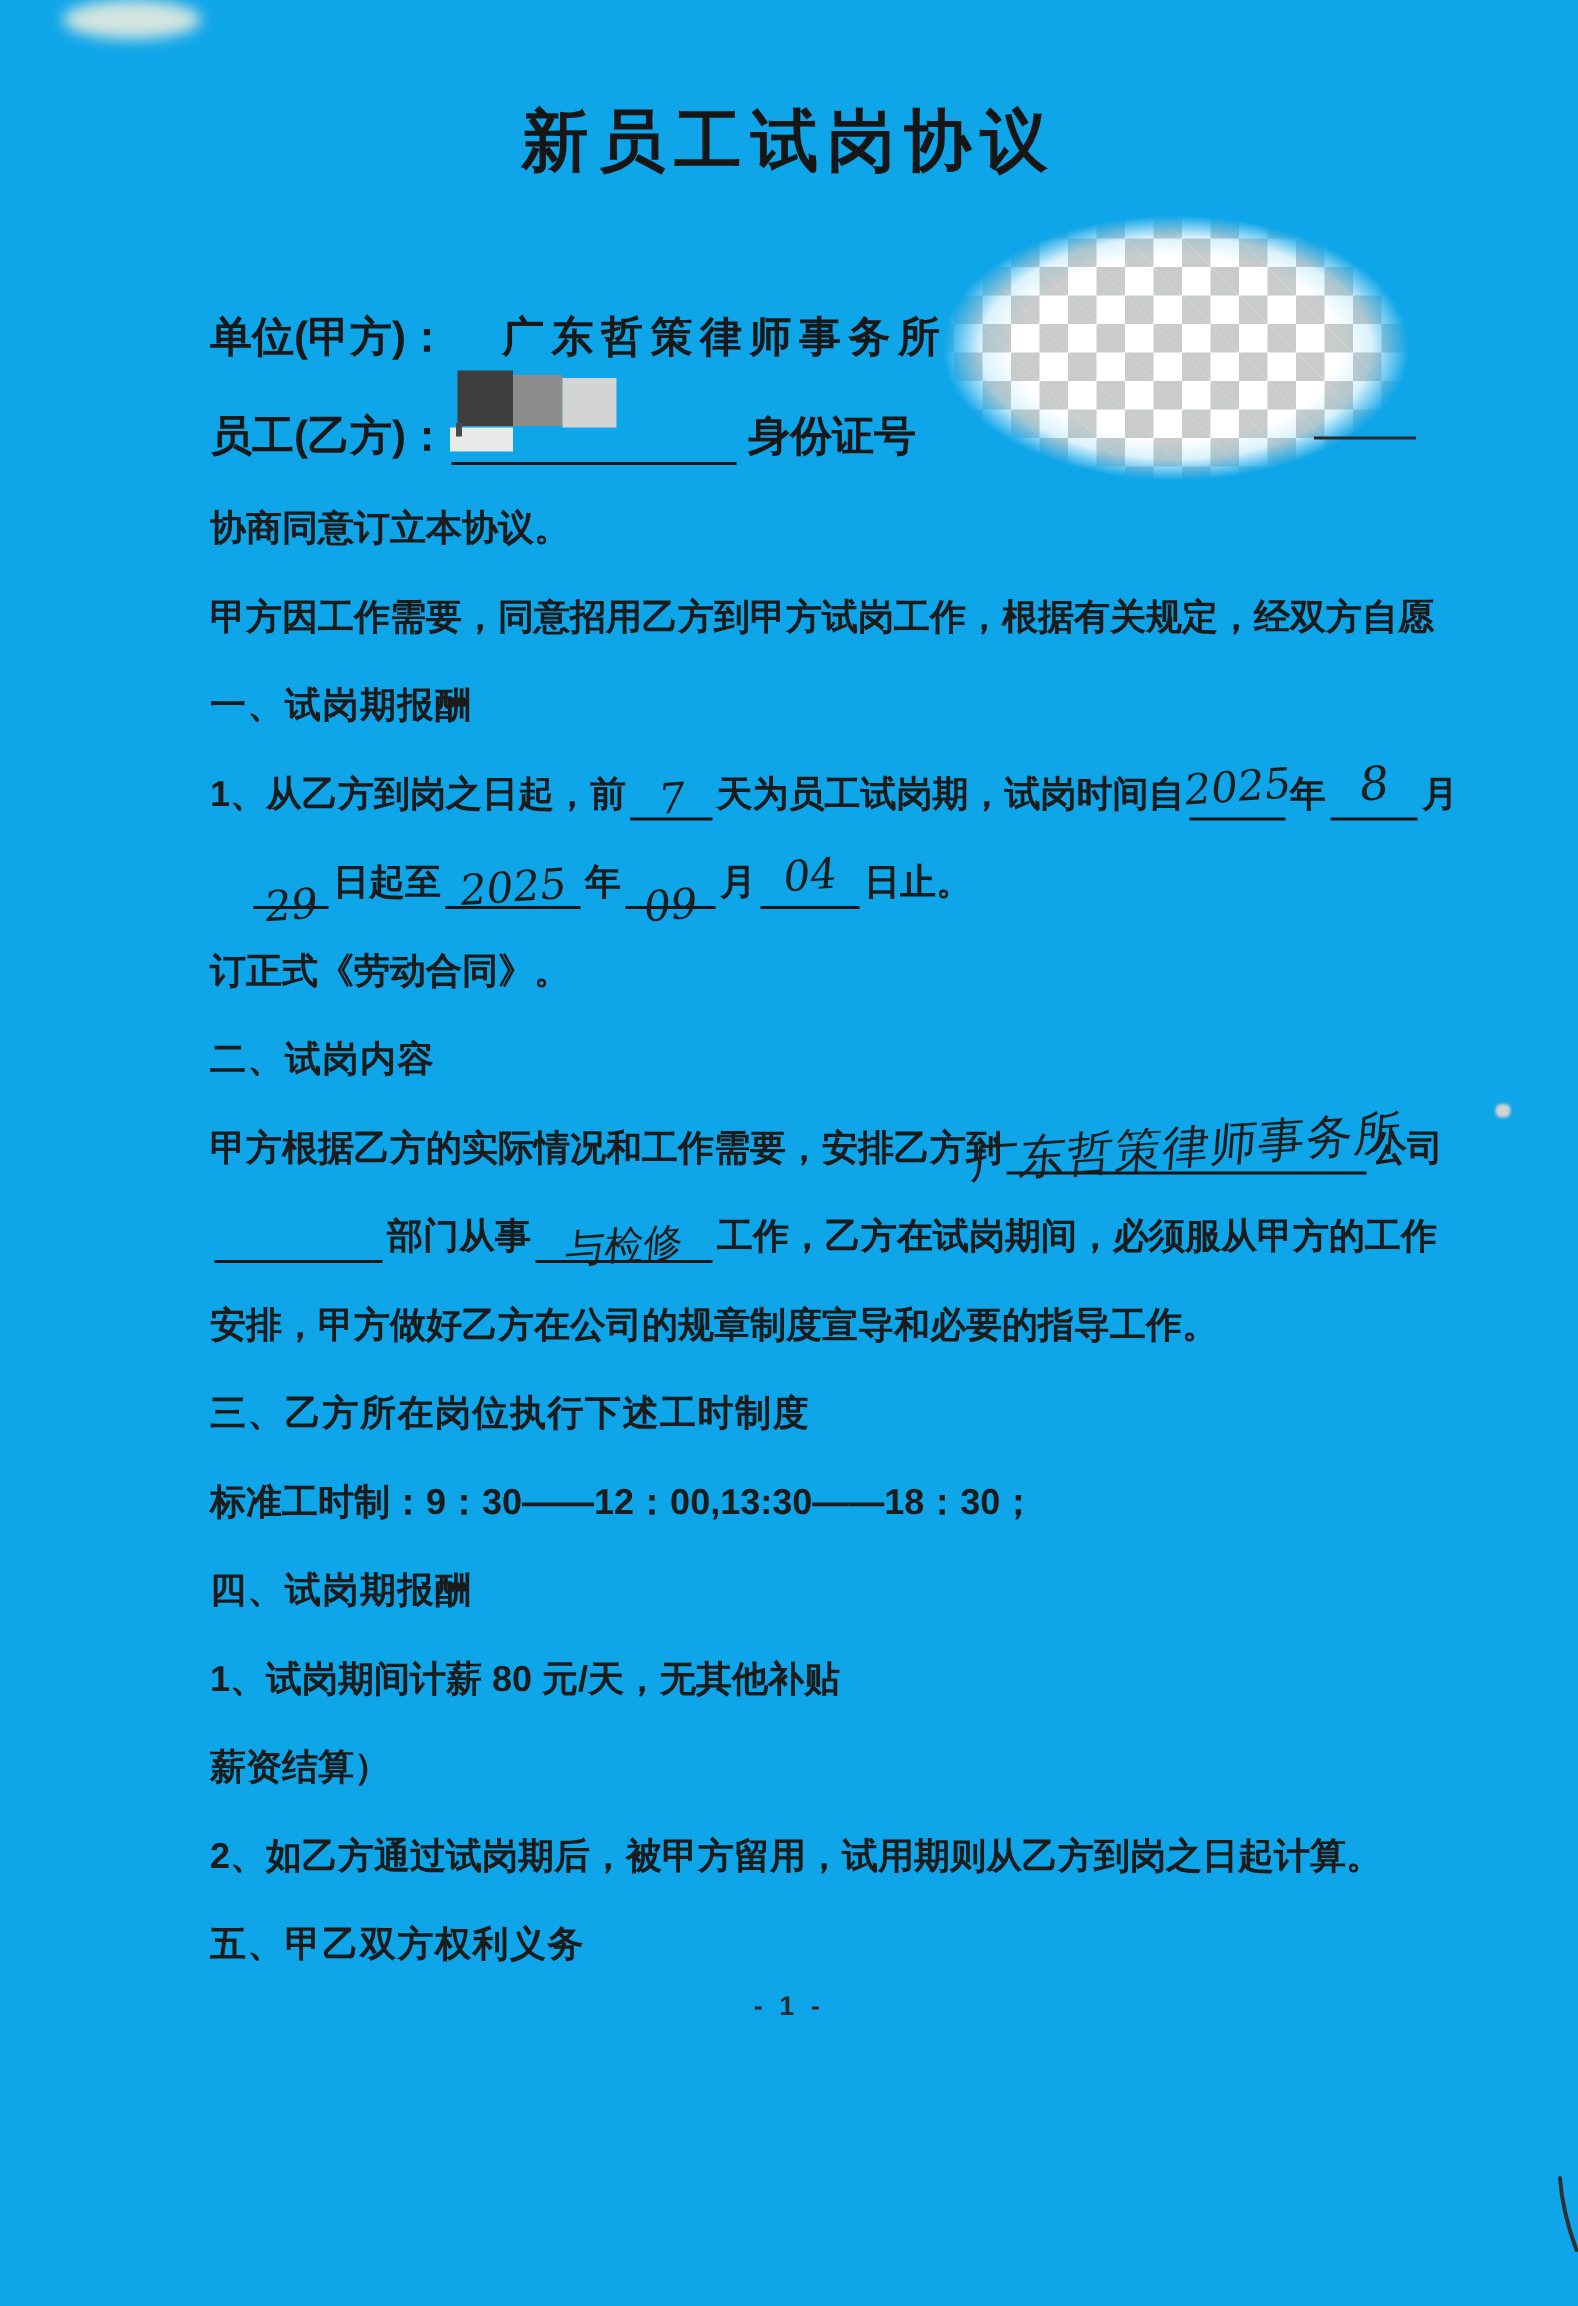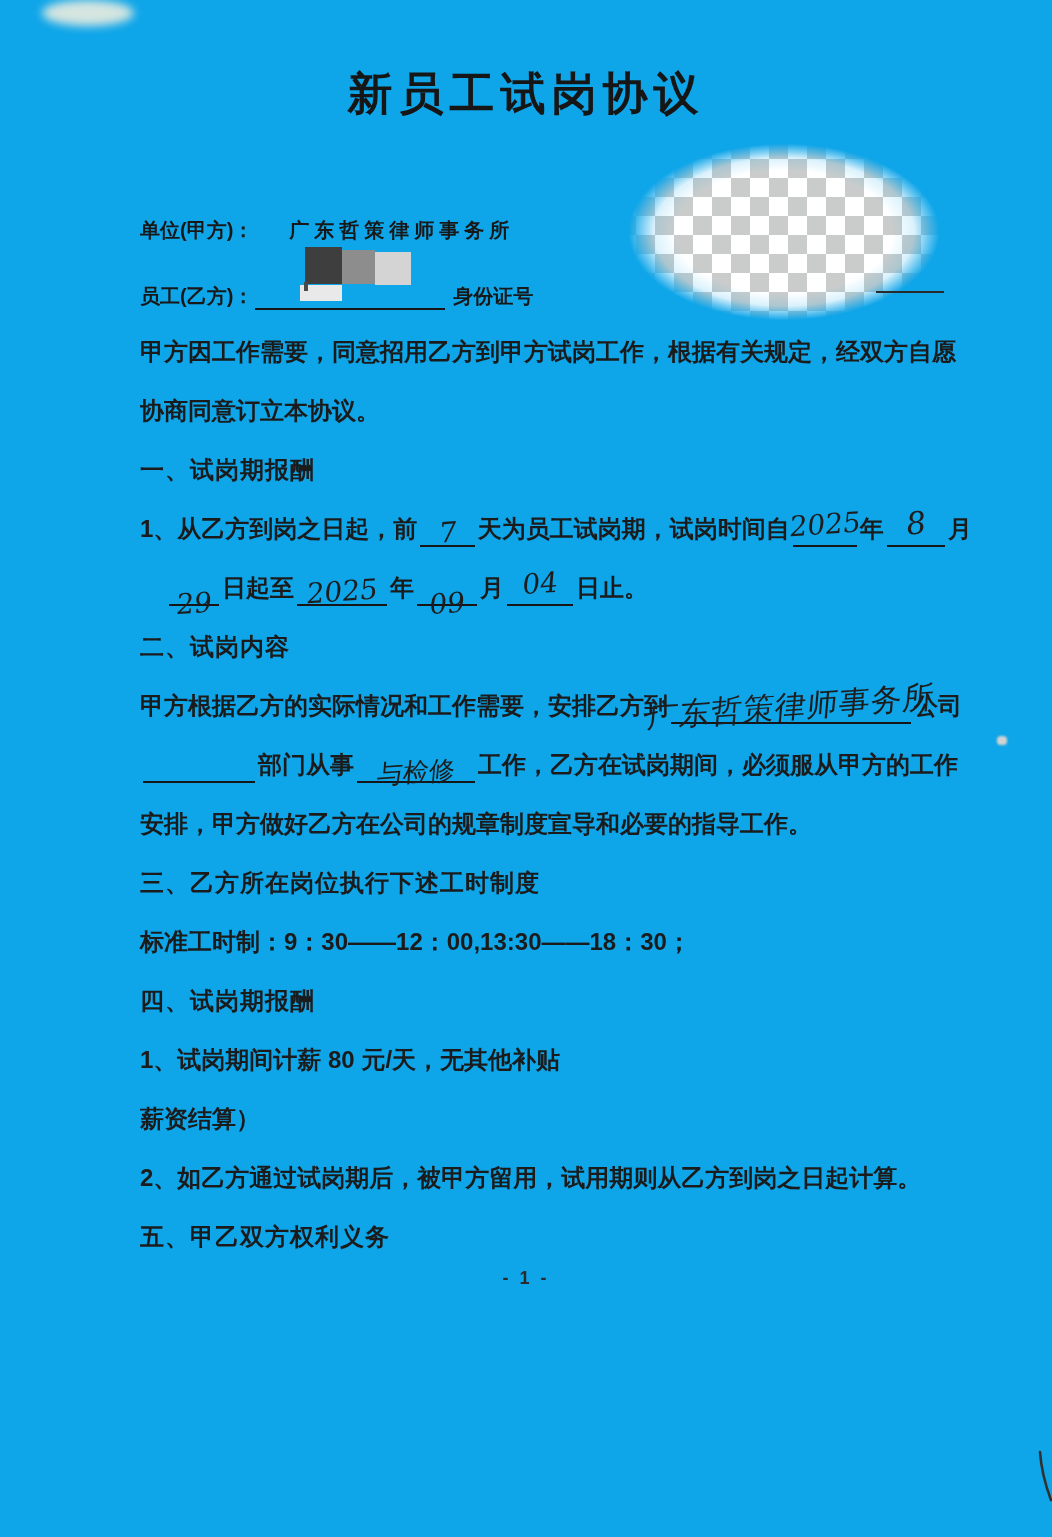--- a/index.html
+++ b/index.html
@@ -31,21 +31,21 @@
   .smudge{position:absolute;left:42px;top:0;width:92px;height:26px;background:#f9f1df;border-radius:50%;filter:blur(5px);opacity:.85;z-index:0;}
   .speck{position:absolute;left:997px;top:736px;width:10px;height:9px;background:#d2d2d2;border-radius:40%;filter:blur(1px);z-index:0;}
   .corner-stroke{position:absolute;left:1034px;top:1450px;z-index:3;}
   
   .doc{position:relative;z-index:1;}
   .title{
     padding-top:64px;text-align:center;
     font-family:"Liberation Serif","DejaVu Serif",serif;
     font-size:45px;font-weight:bold;letter-spacing:6px;color:#161616;
   }
-  .party{margin:76px 94px 0 140px;font-size:20px;font-weight:bold;color:#181818;}
+  .party{margin:76px 94px 0 140px;font-size:28px;font-weight:bold;color:#181818;}
   .party-line{display:flex;align-items:flex-end;height:44px;white-space:nowrap;}
   .party-line.second{margin-top:20px;height:46px;align-items:flex-end;}
   .unit-name{margin-left:36px;letter-spacing:5px;}
   .name-fill{display:inline-block;width:190px;height:34px;border-bottom:2.5px solid #161616;margin-left:2px;}
   .id-label{margin-left:8px;}
   .content{margin:0 80px 0 140px;padding-top:12px;font-size:24px;font-weight:600;color:#1b1b1b;}
   .tline{height:59px;display:flex;align-items:center;white-space:nowrap;}
   .tline.heading{font-weight:700;letter-spacing:1px;}
   .tline.indent{padding-left:26px;}
   .fill{
@@ -86,22 +86,22 @@
       </div>
       <div class="party-line second">
         <span>员工(乙方)：</span>
         <span class="name-fill"></span>
         <span class="id-label">身份证号</span>
       </div>
     </div>
 
     <div class="content">
 
+      <div class="tline">协商同意订立本协议。</div>
       <div class="tline">甲方因工作需要，同意招用乙方到甲方试岗工作，根据有关规定，经双方自愿</div>
-      <div class="tline">协商同意订立本协议。</div>
 
       <div class="tline heading">一、试岗期报酬</div>
 
       <div class="tline">
         <span>1、从乙方到岗之日起，前</span>
         <span class="fill w56">
           <span class="hw">7</span>
         </span>
         <span>天为员工试岗期，试岗时间自</span>
         <span class="fill w66">
@@ -126,20 +126,21 @@
         <span class="fill w60">
           <span class="hw descend">09</span>
         </span>
         <span>月</span>
         <span class="fill w66">
           <span class="hw above">04</span>
         </span>
         <span>日止。</span>
       </div>
 
+      <div class="tline">订正式《劳动合同》。</div>
 
       <div class="tline heading">二、试岗内容</div>
 
       <div class="tline">
         <span>甲方根据乙方的实际情况和工作需要，安排乙方到</span>
         <span class="fill w240">
           <span class="hw cjk">广东哲策律师事务所</span>
         </span>
         <span>公司</span>
       </div>

